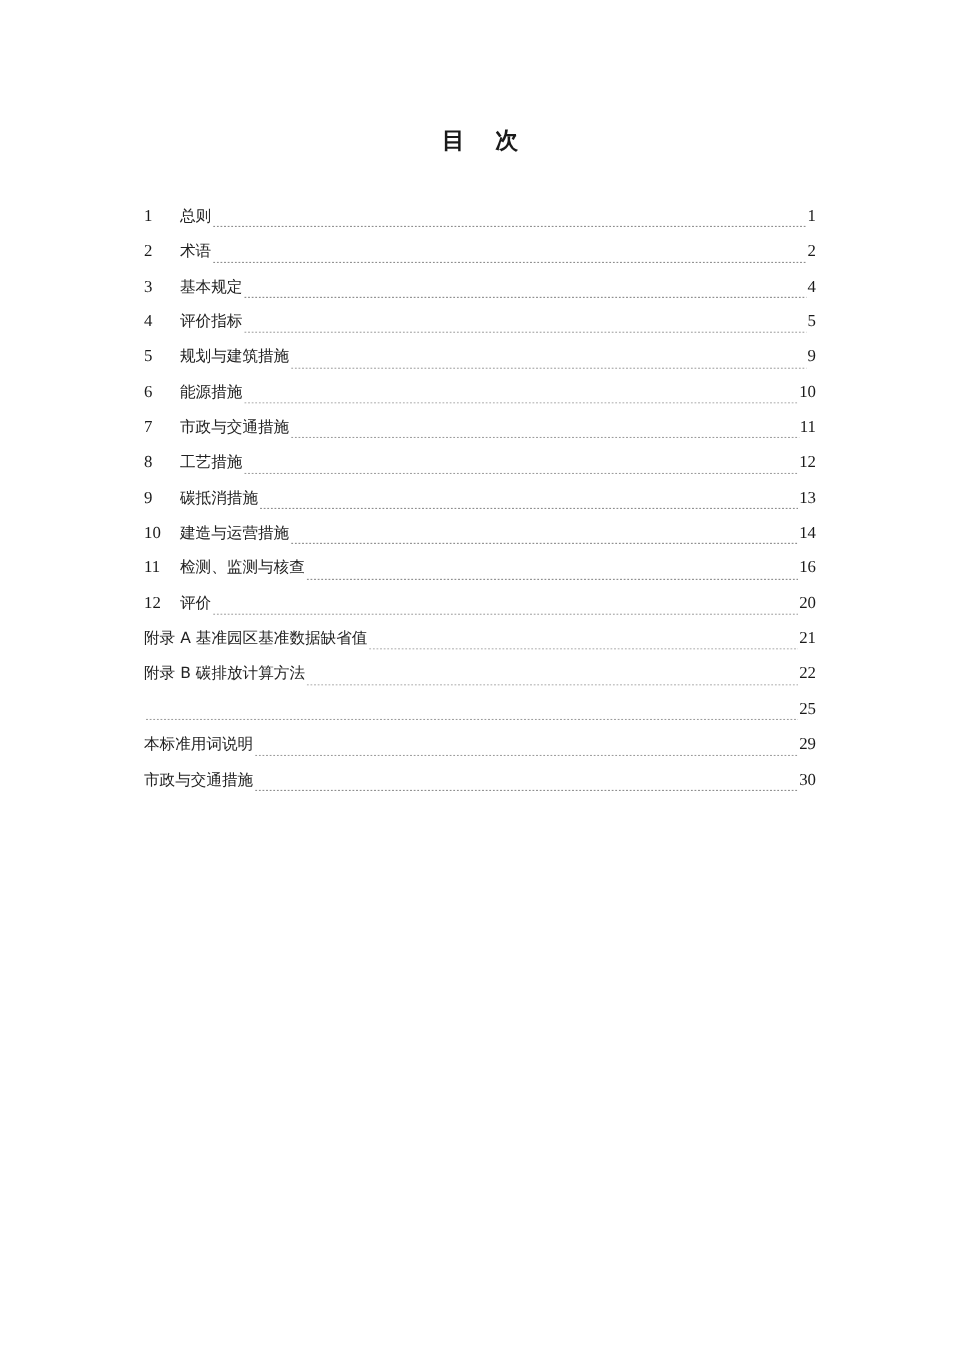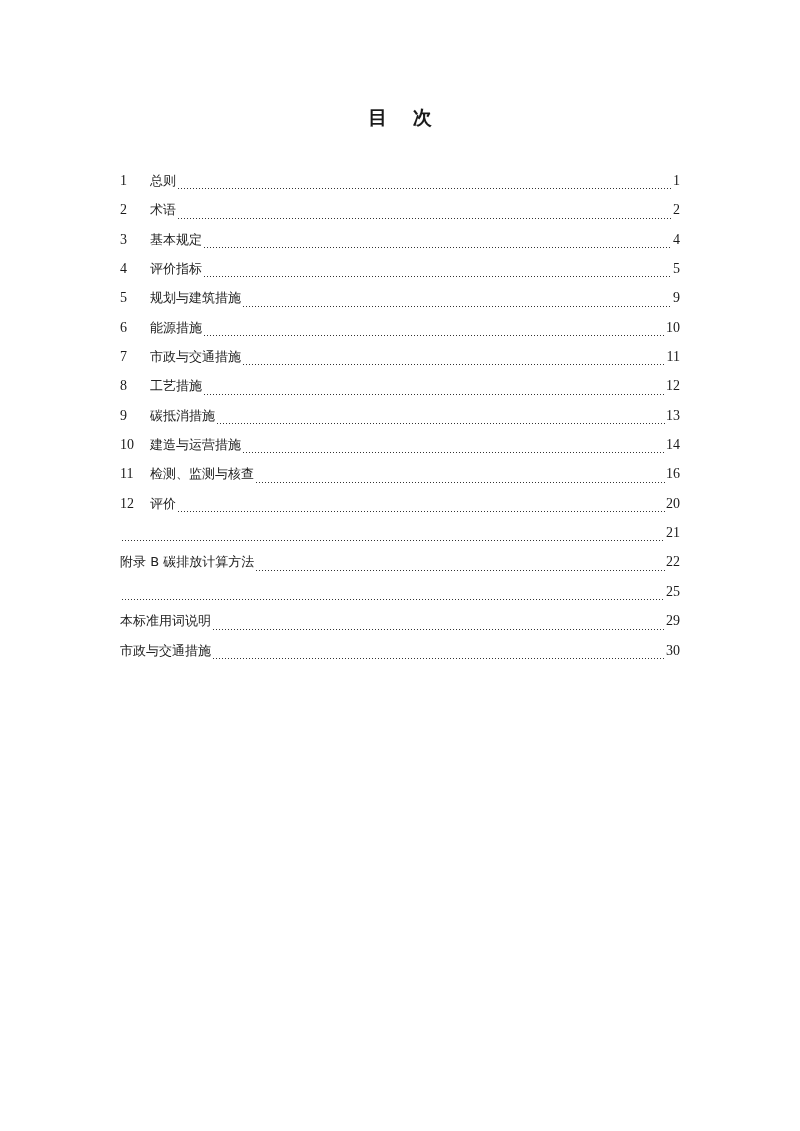--- a/index.html
+++ b/index.html
@@ -159,20 +159,21 @@
       <span class="toc-leader"></span>
       <span class="toc-page">16</span>
     </li>
     <li class="toc-row">
       <span class="toc-num">12</span>
       <span class="toc-label">评价</span>
       <span class="toc-leader"></span>
       <span class="toc-page">20</span>
     </li>
     <li class="toc-row">
+      <span class="toc-label">附录 A  基准园区基准数据缺省值</span>
       <span class="toc-leader"></span>
       <span class="toc-page">21</span>
     </li>
     <li class="toc-row">
       <span class="toc-label">附录 B  碳排放计算方法</span>
       <span class="toc-leader"></span>
       <span class="toc-page">22</span>
     </li>
     <li class="toc-row">
       <span class="toc-leader"></span>

